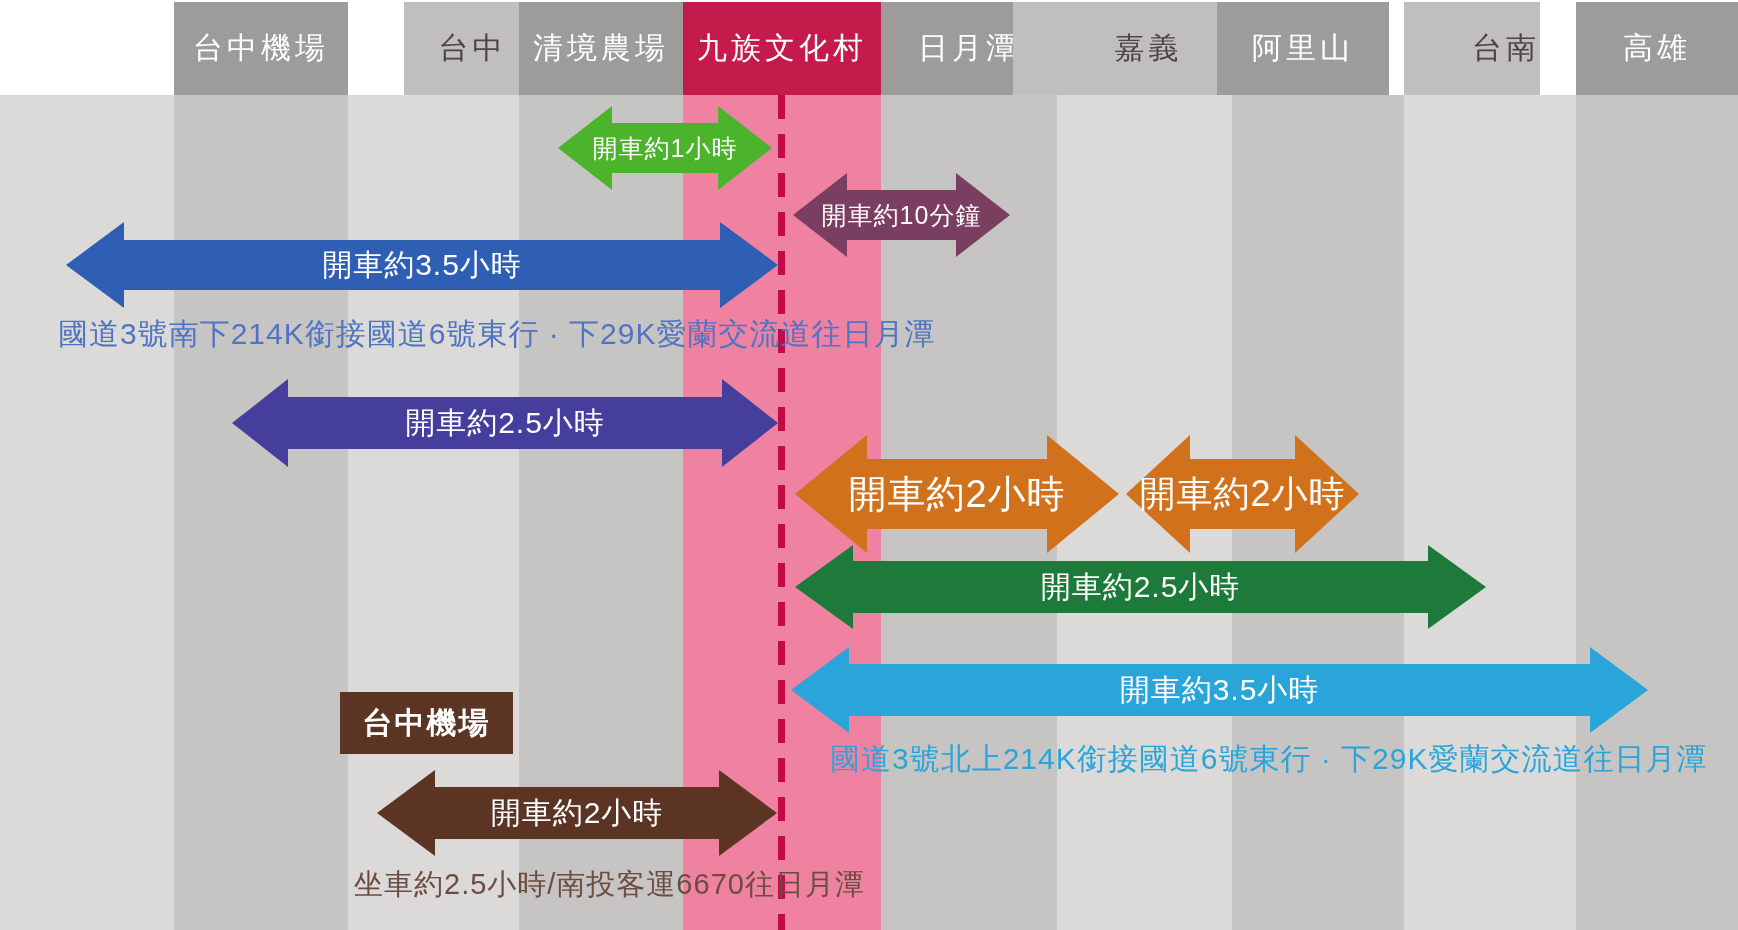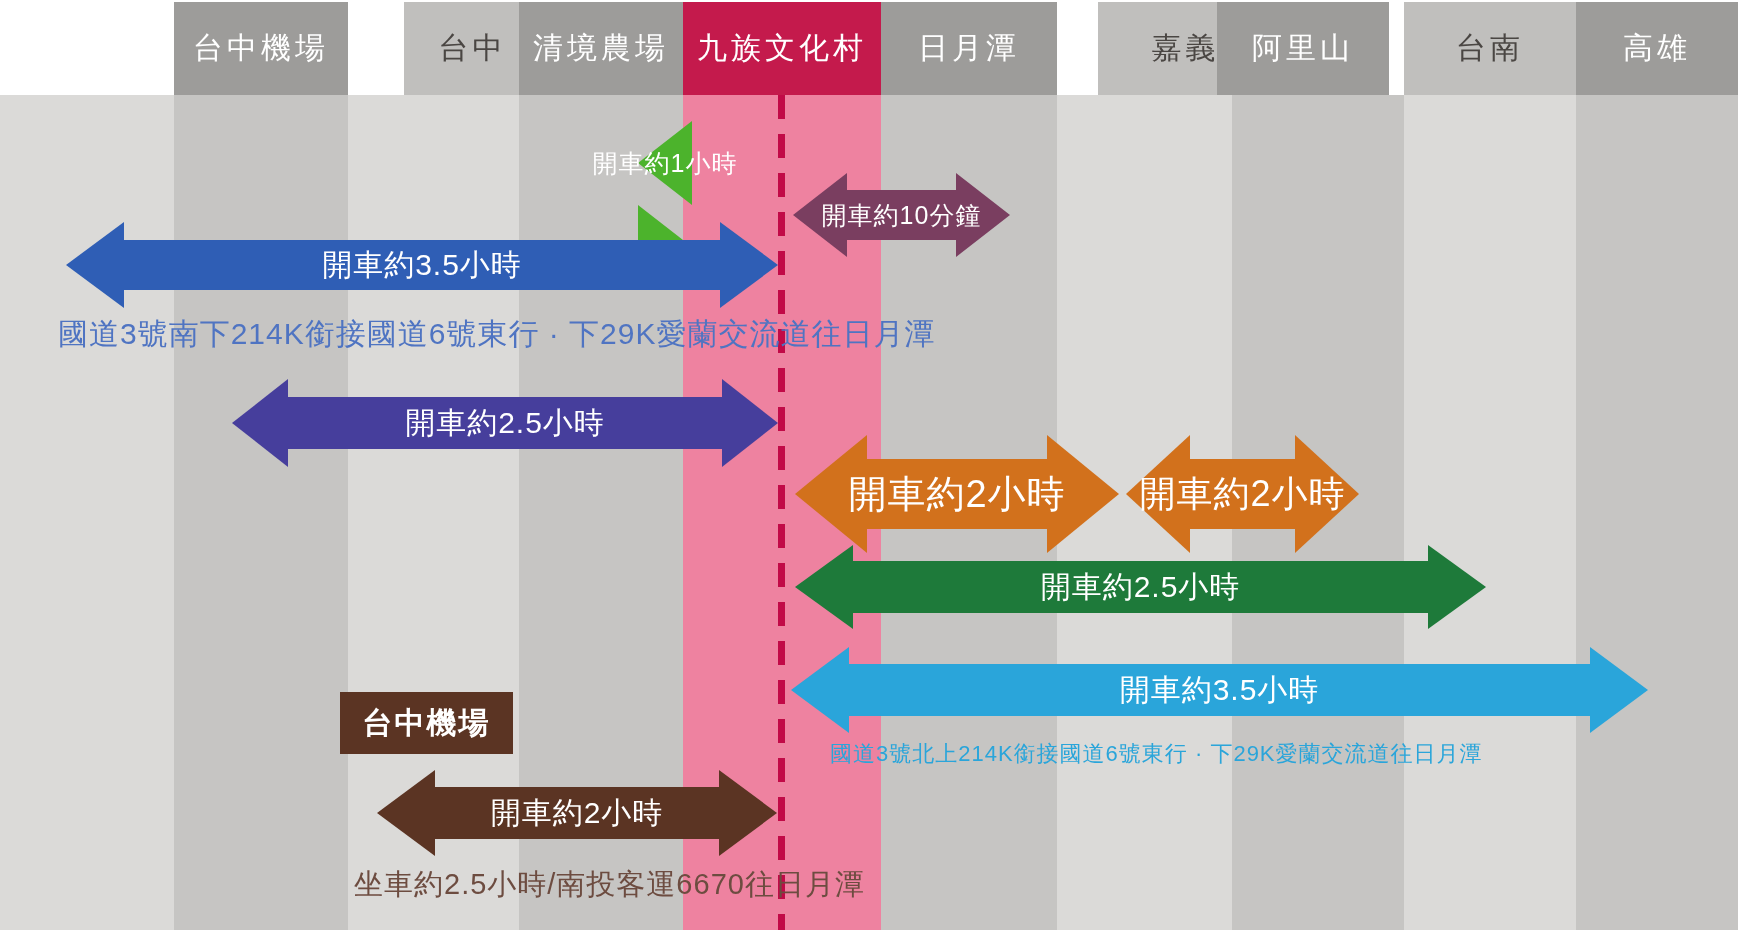--- a/index.html
+++ b/index.html
@@ -59,36 +59,36 @@
     </div>
   <div class="col-head" style="left: 519px; width: 164px; --bg: #9d9c9a; --fg: #ffffff;">
       <span>清境農場</span>
     </div>
   <div class="col-head" style="left: 683px; width: 198px; --bg: #c41a4c; --fg: #ffffff;">
       <span>九族文化村</span>
     </div>
   <div class="col-head" style="left: 881px; width: 176px; --bg: #9d9c9a; --fg: #ffffff;">
       <span>日月潭</span>
     </div>
-  <div class="col-head" style="left: 1098px; width: 175px; --bg: #c0bfbd; --fg: #4a4643;">
+  <div class="col-head" style="left: 1013px; width: 175px; padding-left: 48px; --bg: #c0bfbd; --fg: #4a4643;">
       <span>嘉義</span>
     </div>
   <div class="col-head" style="left: 1217px; width: 172px; --bg: #9d9c9a; --fg: #ffffff;">
       <span>阿里山</span>
     </div>
-  <div class="col-head" style="left: 1404px; width: 172px; --bg: #c0bfbd; --fg: #4a4643;">
+  <div class="col-head" style="left: 1404px; width: 136px; justify-content: flex-end; --bg: #c0bfbd; --fg: #4a4643;">
       <span>台南</span>
     </div>
   <div class="col-head" style="left: 1576px; width: 162px; text-align: right; --bg: #9d9c9a; --fg: #ffffff;">
       <span>高雄</span>
     </div>
 
   <div class="divider" style="left: 778px; --c: #c10a47;"></div>
 
-  <div class="arrow" style="left: 558px; top: 121px; width: 214px; height: 84px; --shaft: 50px; --head: 84px; --headw: 54px; font-size: 25px; flex-direction: column; --c: #4cb32c;">
+  <div class="arrow" style="left: 558px; top: 106px; width: 214px; height: 84px; --shaft: 50px; --head: 84px; --headw: 54px; font-size: 25px; --c: #4cb32c;">
     <i class="ah l"></i>
       <div class="shaft"></div>
       <i class="ah r"></i>
     <span class="alabel">開車約1小時</span>
   </div>
 
   <div class="arrow" style="left: 793px; top: 173px; width: 217px; height: 84px; --shaft: 50px; --head: 84px; --headw: 54px; font-size: 25px; --c: #7a3e60;">
     <i class="ah l"></i>
       <div class="shaft"></div>
       <i class="ah r"></i>
@@ -139,20 +139,20 @@
   </div>
 
   <div class="arrow" style="left: 377px; top: 770px; width: 400px; height: 86px; --shaft: 52px; --head: 86px; --headw: 58px; font-size: 30px; --c: #5b3423;">
     <i class="ah l"></i>
       <div class="shaft"></div>
       <i class="ah r"></i>
     <span class="alabel">開車約2小時</span>
   </div>
 
   <span class="note" style="left: 58px; top: 317px; font-size: 30px; --c: #4f74c2;">國道3號南下214K銜接國道6號東行 · 下29K愛蘭交流道往日月潭</span>
-  <span class="note" style="left: 830px; top: 742px; font-size: 22px; --c: #2aa5da;">國道3號北上214K銜接國道6號東行 · 下29K愛蘭交流道往日月潭</span>
+  <span class="note" style="left: 830px; top: 742px; font-size: 30px; --c: #2aa5da;">國道3號北上214K銜接國道6號東行 · 下29K愛蘭交流道往日月潭</span>
   <span class="note" style="left: 354px; top: 869px; font-size: 29px; --c: #6d4c40;">坐車約2.5小時/南投客運6670往日月潭</span>
 
   <div class="badge" style="left: 340px; top: 692px; width: 173px; height: 62px; font-weight: bold; --bg: #5b3423; --fg: #ffffff;">
     <span>台中機場</span>
   </div>
 
 </div>
 
 </body></html>

